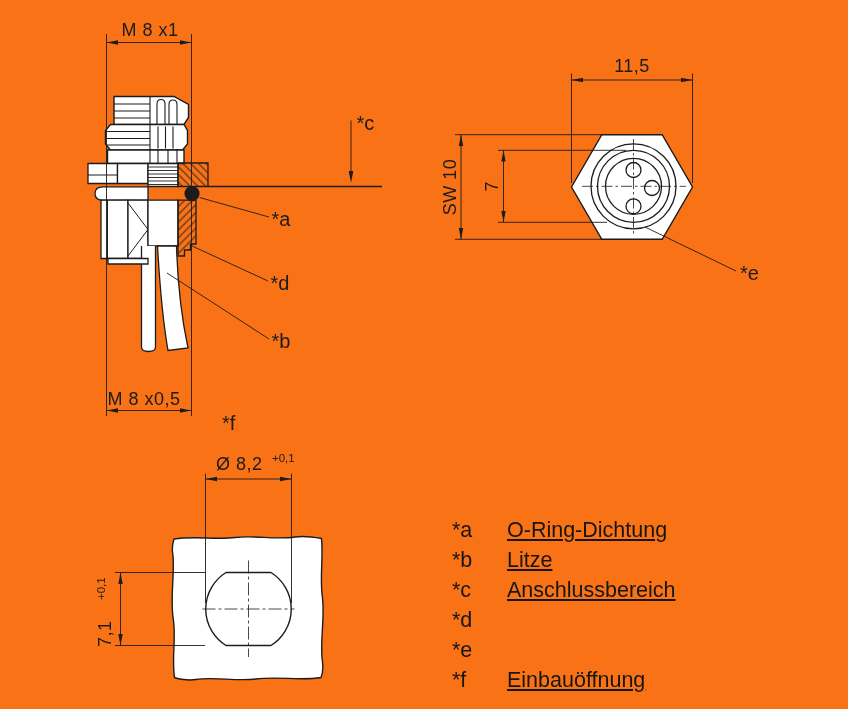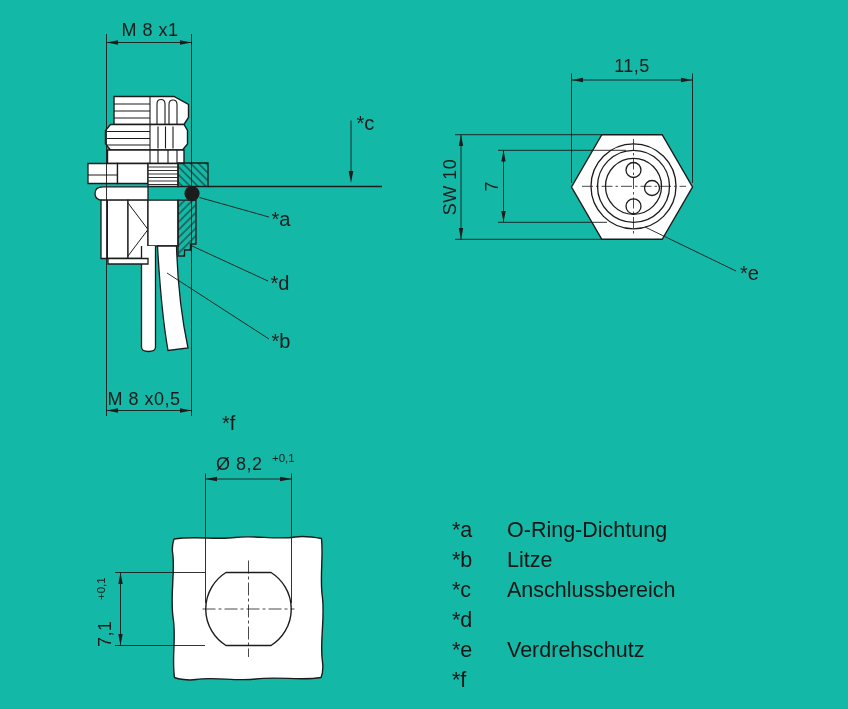--- a/index.html
+++ b/index.html
@@ -1,26 +1,26 @@
 <!DOCTYPE html>
 <html><head>
 <meta charset="utf-8">
 <style>
   html,body{margin:0;padding:0;background:#fff;}
-  .page{position:relative;width:848px;height:709px;background:#14b8a6;overflow:hidden;
+  .page{position:relative;width:848px;height:709px;background:#f97316;overflow:hidden;
         font-family:"Liberation Sans",sans-serif;}
   svg{position:absolute;left:0;top:0;}
   svg text{fill:#1c1c1c;font-family:"Liberation Sans",sans-serif;}
   .dimtxt{font-size:18px;letter-spacing:.5px;}
   .suptxt{font-size:11.5px;}
   .startxt{font-size:20px;}
   .legend{position:absolute;left:452px;top:515px;color:#161616;}
   .legend-row{display:flex;height:30px;line-height:30px;font-size:21.5px;}
   .legend-key{width:55px;flex:0 0 55px;}
-  .legend-label{white-space:nowrap;}
+  .legend-label{white-space:nowrap;text-decoration:underline;}
 </style>
 </head>
 <body>
 
 <div class="page">
 <svg width="848" height="709" viewBox="0 0 848 709">
   <defs>
     <pattern id="hatchF" patternUnits="userSpaceOnUse" width="5.5" height="5.5" patternTransform="rotate(-45)">
       <line x1="2.75" y1="0" x2="2.75" y2="5.5" stroke="#1c1c1c" stroke-width="0.9"></line>
     </pattern>
@@ -198,19 +198,19 @@
     </div>
     <div class="legend-row">
       <span class="legend-key">*c</span>
       <span class="legend-label">Anschlussbereich</span>
     </div>
     <div class="legend-row">
       <span class="legend-key">*d</span>
     </div>
     <div class="legend-row">
       <span class="legend-key">*e</span>
-      <span class="legend-label">Verdrehschutz</span>
     </div>
     <div class="legend-row">
       <span class="legend-key">*f</span>
+      <span class="legend-label">Einbauöffnung</span>
     </div>
   </div>
 </div>
 
 </body></html>

